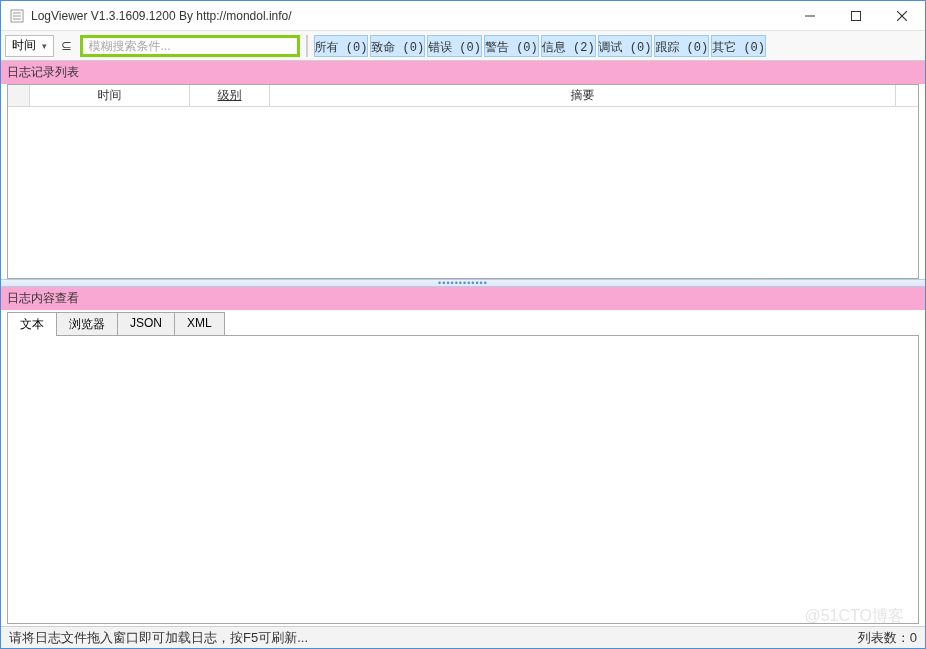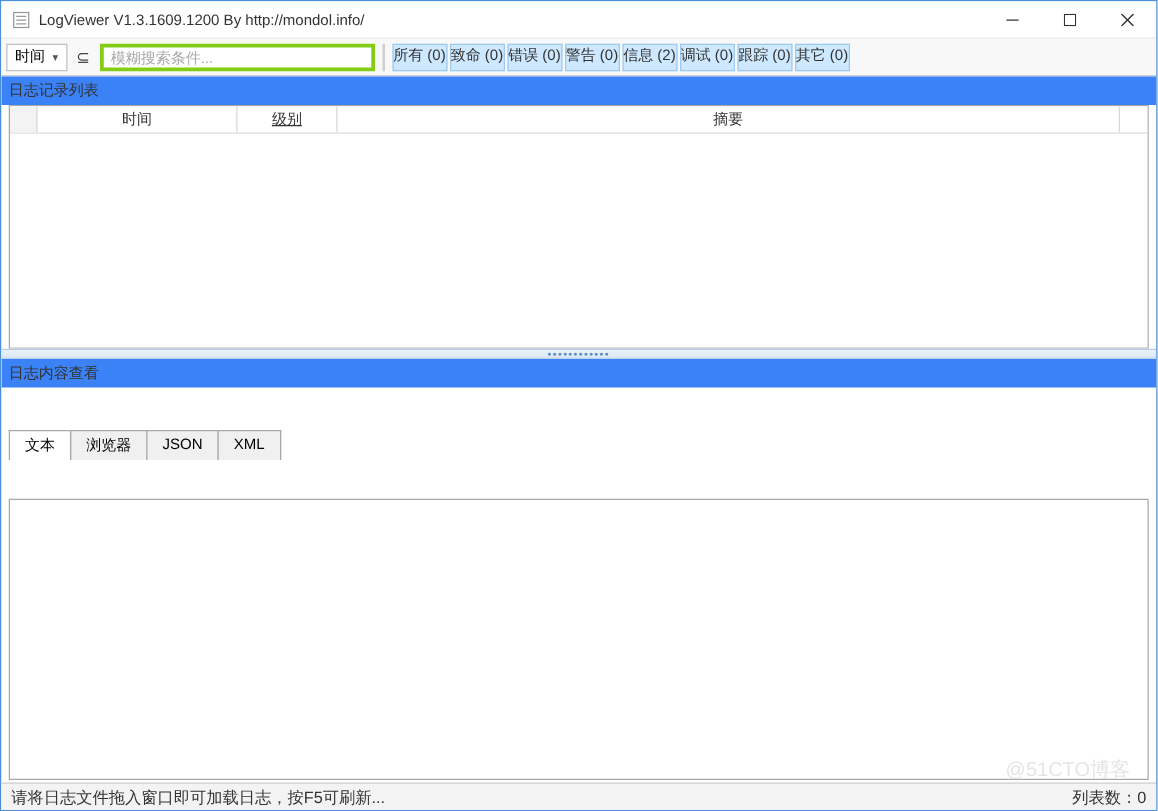--- a/index.html
+++ b/index.html
@@ -69,45 +69,46 @@
   color:#333;
   background:#fff;
 }
 .search-input::placeholder { color:#aaa; }
 .filter-sep {
   width:2px; height:22px; background:#cfcfcf; margin:0 4px;
 }
 .filter-btn {
   height:22px;
   padding:0 0;
-  display:flex; align-items:flex-start;
+  display:flex; align-items:flex-end;
   background:#cde8ff;
   border:1px solid #9ec9ef;
   color:#333;
   font-size:12px;
+  font-family:Liberation Mono, monospace;
 }
 
 .main {
   flex:1;
   display:flex;
   flex-direction:column;
   overflow:hidden;
 }
 .panel {
   display:flex;
   flex-direction:column;
   overflow:hidden;
 }
 .panel.top { flex:0 0 218px; }
-.panel.bottom { flex:1;gap:32px; }
+.panel.bottom { flex:1; }
 .panel-title {
   padding:3px 6px;
   font-size:12px;
   color:#333;
-  background:#3b82f6;
+  background:#f9a8d4;
 }
 .grid {
   flex:1;
   border:1px solid #a8a8a8;
   margin:0 6px 0 6px;
   background:#fff;
   display:flex;
   flex-direction:column;
   overflow:hidden;
 }

